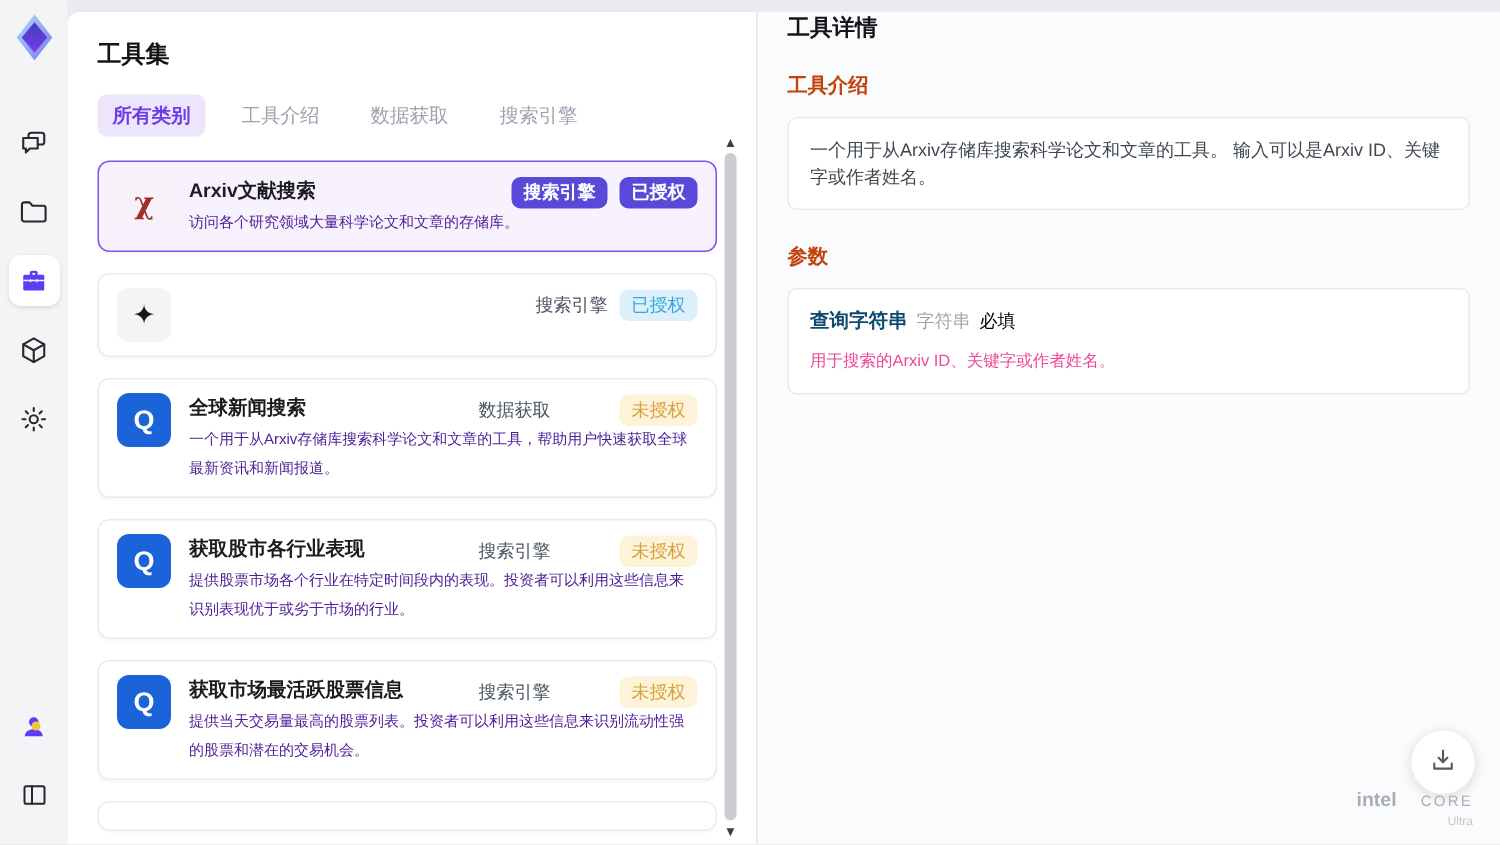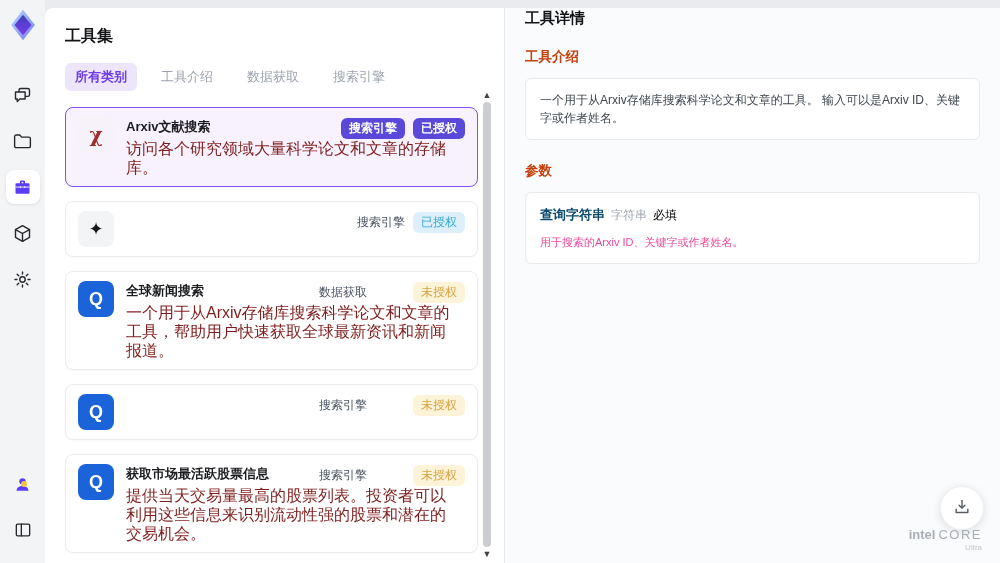--- a/index.html
+++ b/index.html
@@ -56,21 +56,21 @@
   }
   .icon-arxiv { background:#f7f2fa; }
   .arxiv-glyph { color:#a02c2c; font-family:"DejaVu Serif",serif; font-size:20px; font-weight:700; line-height:1; }
   .icon-tavily-sparkle { background:#f3f4f6; }
   .sparkle-glyph { color:#15171a; font-size:18px; line-height:1; }
   .icon-blue-search { background:#1b63d8; }
   .bluesearch-glyph { color:#fff; font-weight:800; font-size:18px; line-height:1; }
 
   .tool-body { flex:1; min-width:0; }
   .tool-name { font-size:13px; font-weight:700; color:#1b1c1f; line-height:18px; margin:1px 0 3px; }
-  .tool-desc { font-size:16px; color:#7f1d1d; line-height:19px; padding-right:4px; }
+  .tool-desc { font-size:10px; color:#4c1d95; line-height:19px; padding-right:4px; }
   .tool-badges { position:absolute; top:10px; right:12px; display:flex; gap:8px; align-items:center; }
   .badge { font-size:12px; padding:3px 8px; border-radius:6px; white-space:nowrap; line-height:15px; }
   .badge.plain { background:none; color:#4b5563; padding:3px 0; }
   .badge.solid { background:#5a49d8; color:#fff; font-weight:600; }
   .badge.auth-yes { background:#dceffa; color:#35a9d8; }
   .badge.auth-no  { background:#fcf3d8; color:#d9a13e;margin-left:38px; }
 
   .list-scrollbar {
     position:absolute; right:11px; top:82px; bottom:4px; width:12px;
     display:flex; flex-direction:column; align-items:center;
@@ -103,21 +103,21 @@
     position:absolute; right:16px; bottom:33px; width:44px; height:44px; z-index:6;
     border-radius:50%; background:#fff; border:1px solid #f0f0f1;
     box-shadow:0 2px 8px rgba(0,0,0,.12);
     display:flex; align-items:center; justify-content:center; cursor:pointer; padding:0;
   }
   .intel {
     position:absolute; right:18px; bottom:9px; z-index:6;
     color:#a9aeb4; text-align:right; line-height:12px; user-select:none;
   }
   .intel .i1 { font-weight:700; font-size:13px; letter-spacing:0; }
-  .intel .i2 { font-size:13px; letter-spacing:1.5px; margin-left:3px; }
+  .intel .i2 { font-size:10px; letter-spacing:1.5px; margin-left:16px; }
   .intel .i3 { display:block; font-size:8px; color:#c3c7cb; margin-top:1px; }
 </style>
 </head>
 <body>
 
 <aside class="sidebar">
   <div class="logo">
     <svg viewBox="0 0 40 40" width="34" height="34">
       <defs>
         <linearGradient id="lg1" x1="0" y1="0" x2="1" y2="1">
@@ -241,20 +241,24 @@
     <div class="tool-badges">
       <span class="badge tool-cat plain">数据获取</span>
       <span class="badge tool-auth auth-no">未授权</span>
     </div>
   </div>
 
   <div class="tool-card">
     <span class="tool-icon icon-blue-search">
             <span class="glyph bluesearch-glyph" aria-hidden="true">Q</span>
           </span>
+    <div class="tool-body">
+      <div class="tool-name">获取股市各行业表现</div>
+      <div class="tool-desc">提供股票市场各个行业在特定时间段内的表现。投资者可以利用这些信息来识别表现优于或劣于市场的行业。</div>
+    </div>
     <div class="tool-badges">
       <span class="badge tool-cat plain">搜索引擎</span>
       <span class="badge tool-auth auth-no">未授权</span>
     </div>
   </div>
 
   <div class="tool-card">
     <span class="tool-icon icon-blue-search">
             <span class="glyph bluesearch-glyph" aria-hidden="true">Q</span>
           </span>

